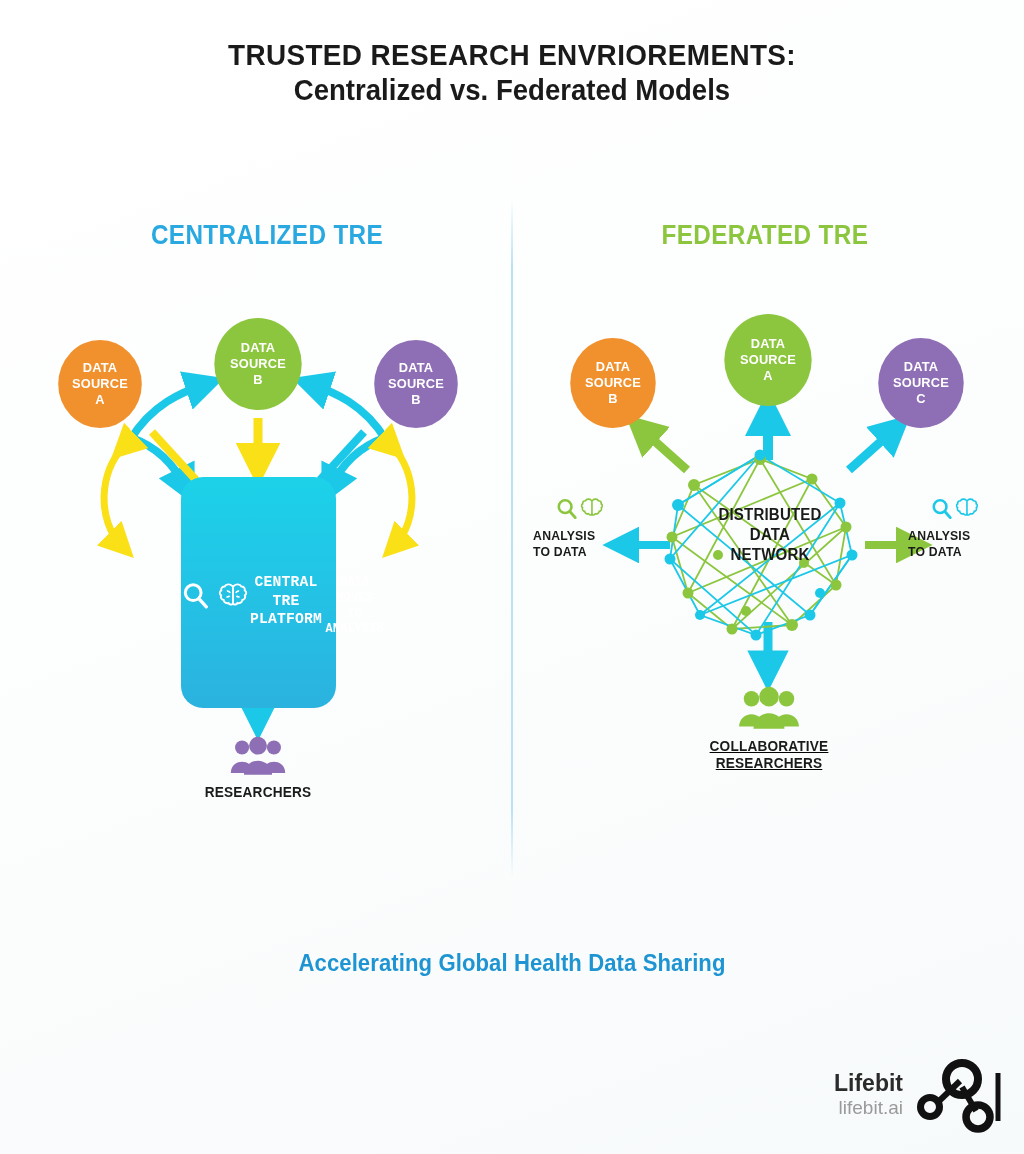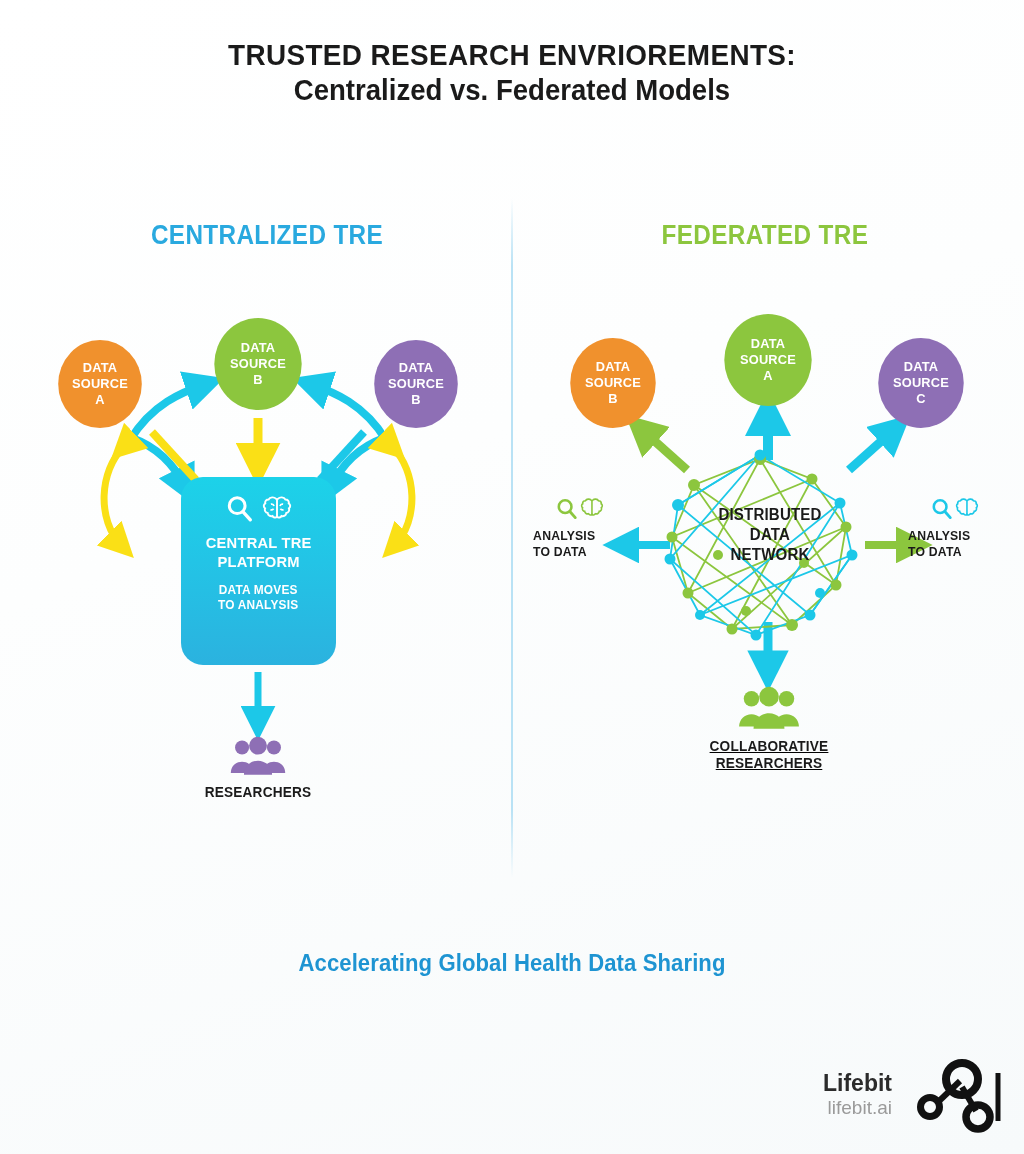--- a/index.html
+++ b/index.html
@@ -95,29 +95,30 @@
   #r-src-b { left: 568px; top: 338px; width: 90px; height: 90px; }
   #r-src-a { left: 722px; top: 314px; width: 92px; height: 92px; }
   #r-src-c { left: 876px; top: 338px; width: 90px; height: 90px; }
 
   
   .tre-box {
     position: absolute;
     left: 181px;
     top: 477px;
     width: 155px;
-    height: 188px;
+    height: 231px;
     border-radius: 22px;
     background: linear-gradient(to bottom, #1CD2E9 0%, #23C4E6 45%, #2BB2DF 100%);
     display: flex;
-    flex-direction: column;
+    flex-direction: row;
     align-items: center;
     color: #ffffff;
     box-sizing: border-box;
     padding-top: 17px;
+    font-family: Liberation Mono, monospace;
   }
   .tre-icons { display: flex; align-items: center; gap: 7px; margin-bottom: 10px; }
   .tre-title {
     font-size: 15.5px;
     font-weight: bold;
     line-height: 1.22;
     text-align: center;
     letter-spacing: 0.2px;
     transform: scaleX(0.95);
   }
@@ -189,21 +190,21 @@
     transform: scaleX(0.96);
   }
 
   
   .logo-wrap {
     position: absolute;
     right: 22px;
     top: 1055px;
     display: flex;
     align-items: center;
-    gap: 18px;
+    gap: 7px;
   }
   .logo-text { text-align: right; line-height: 1.12; }
   .logo-name { font-size: 23px; font-weight: bold; color: #2b2b2b; }
   .logo-domain { font-size: 19px; color: #9a9a9a; }
 
   svg { display: block; overflow: visible; }
 </style>
 </head>
 <body>
 

